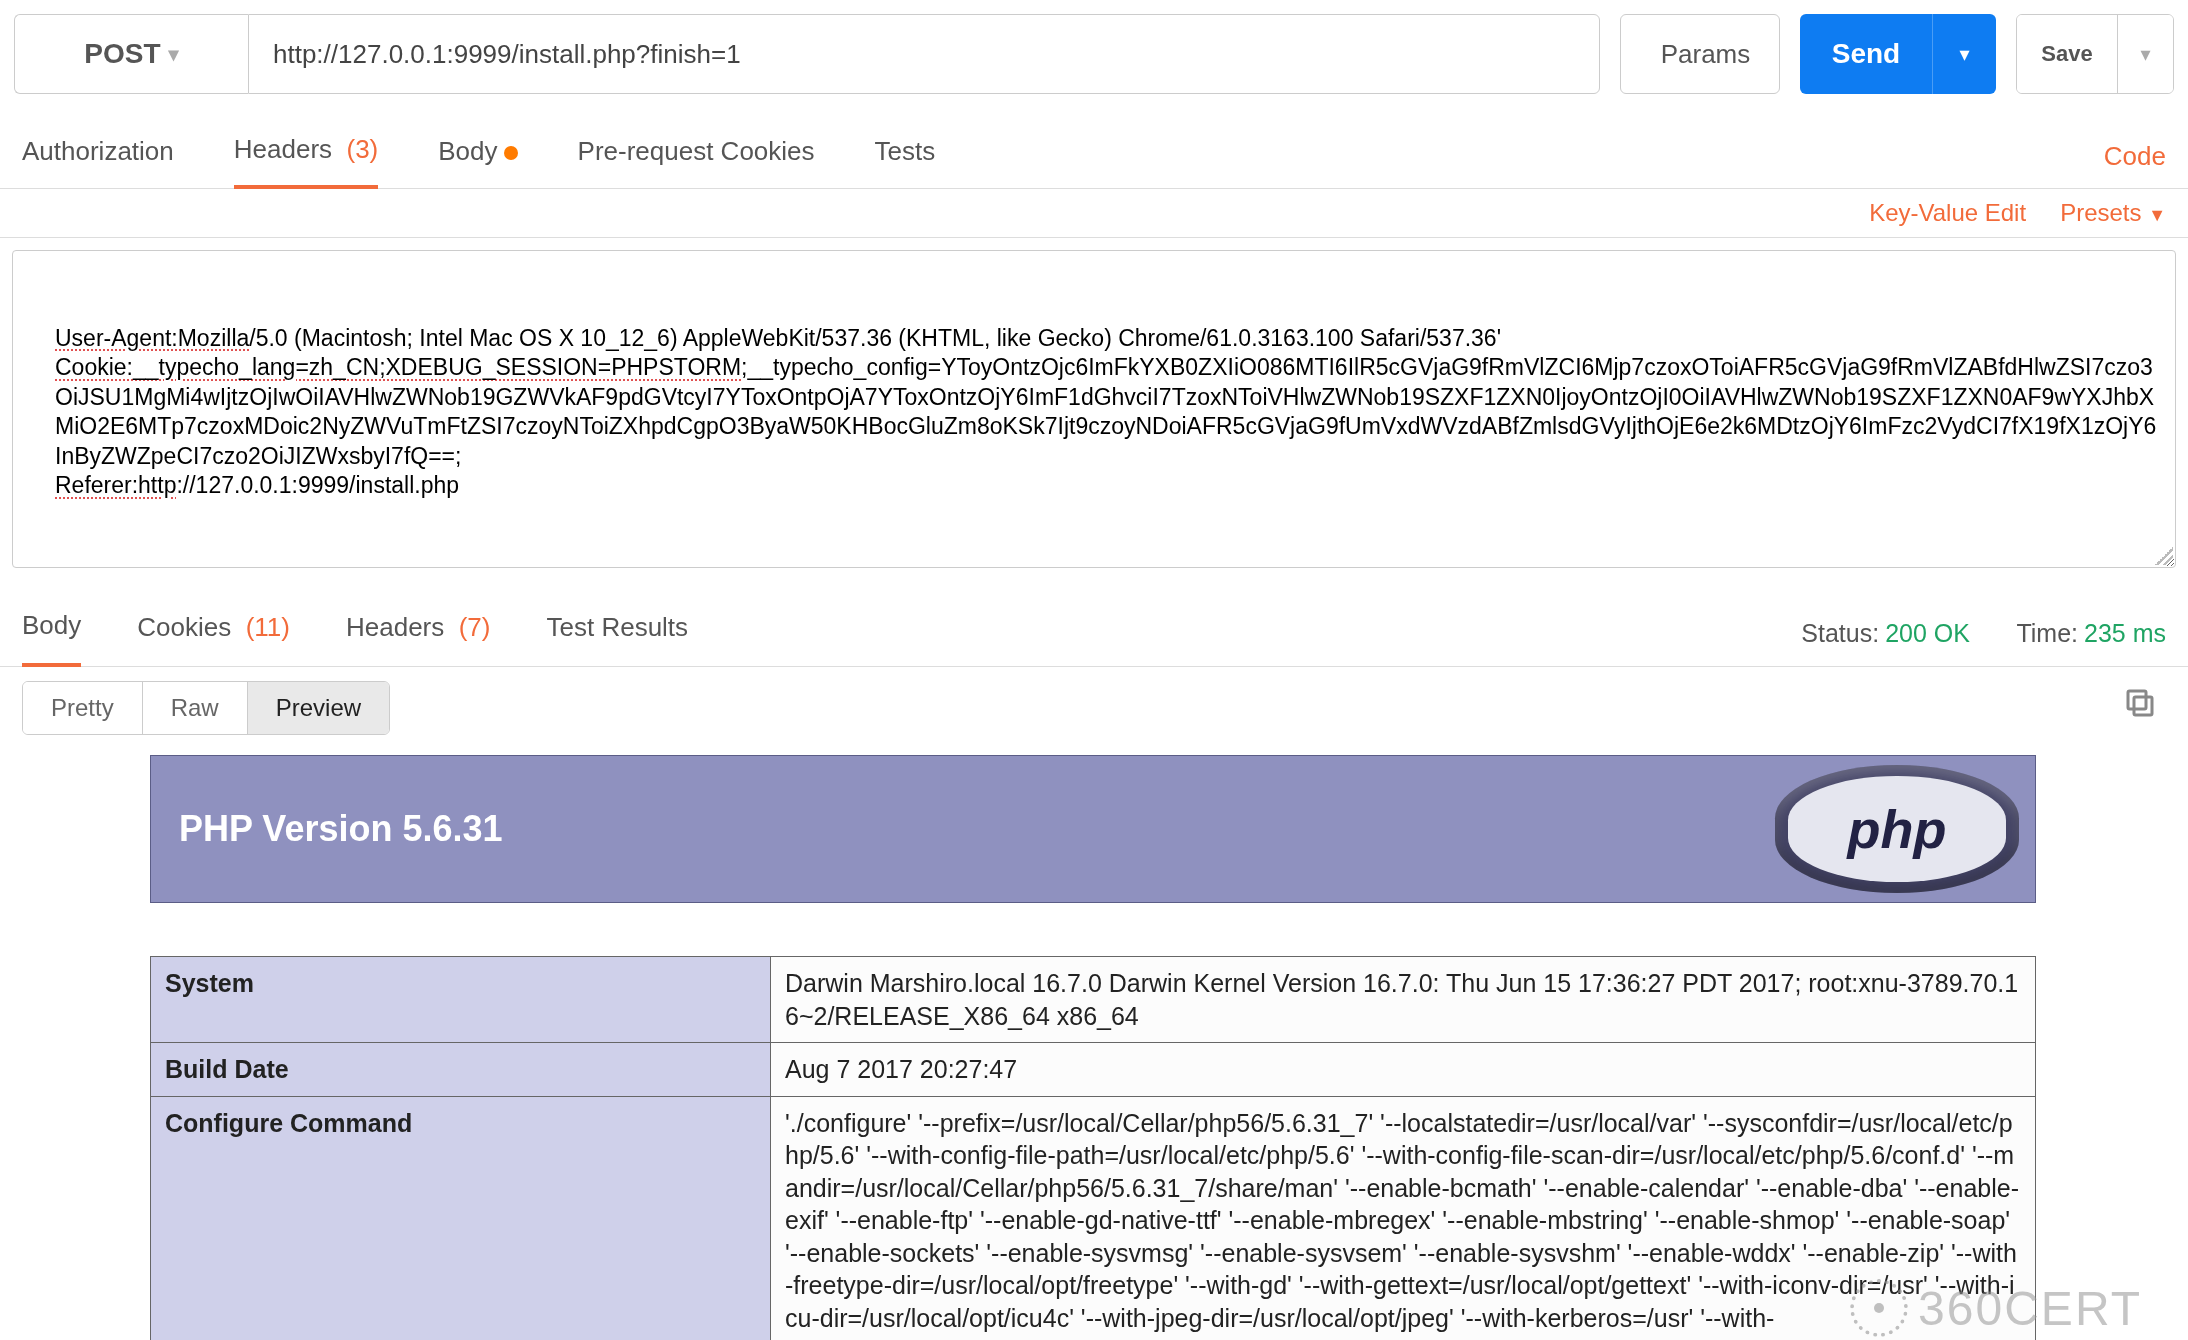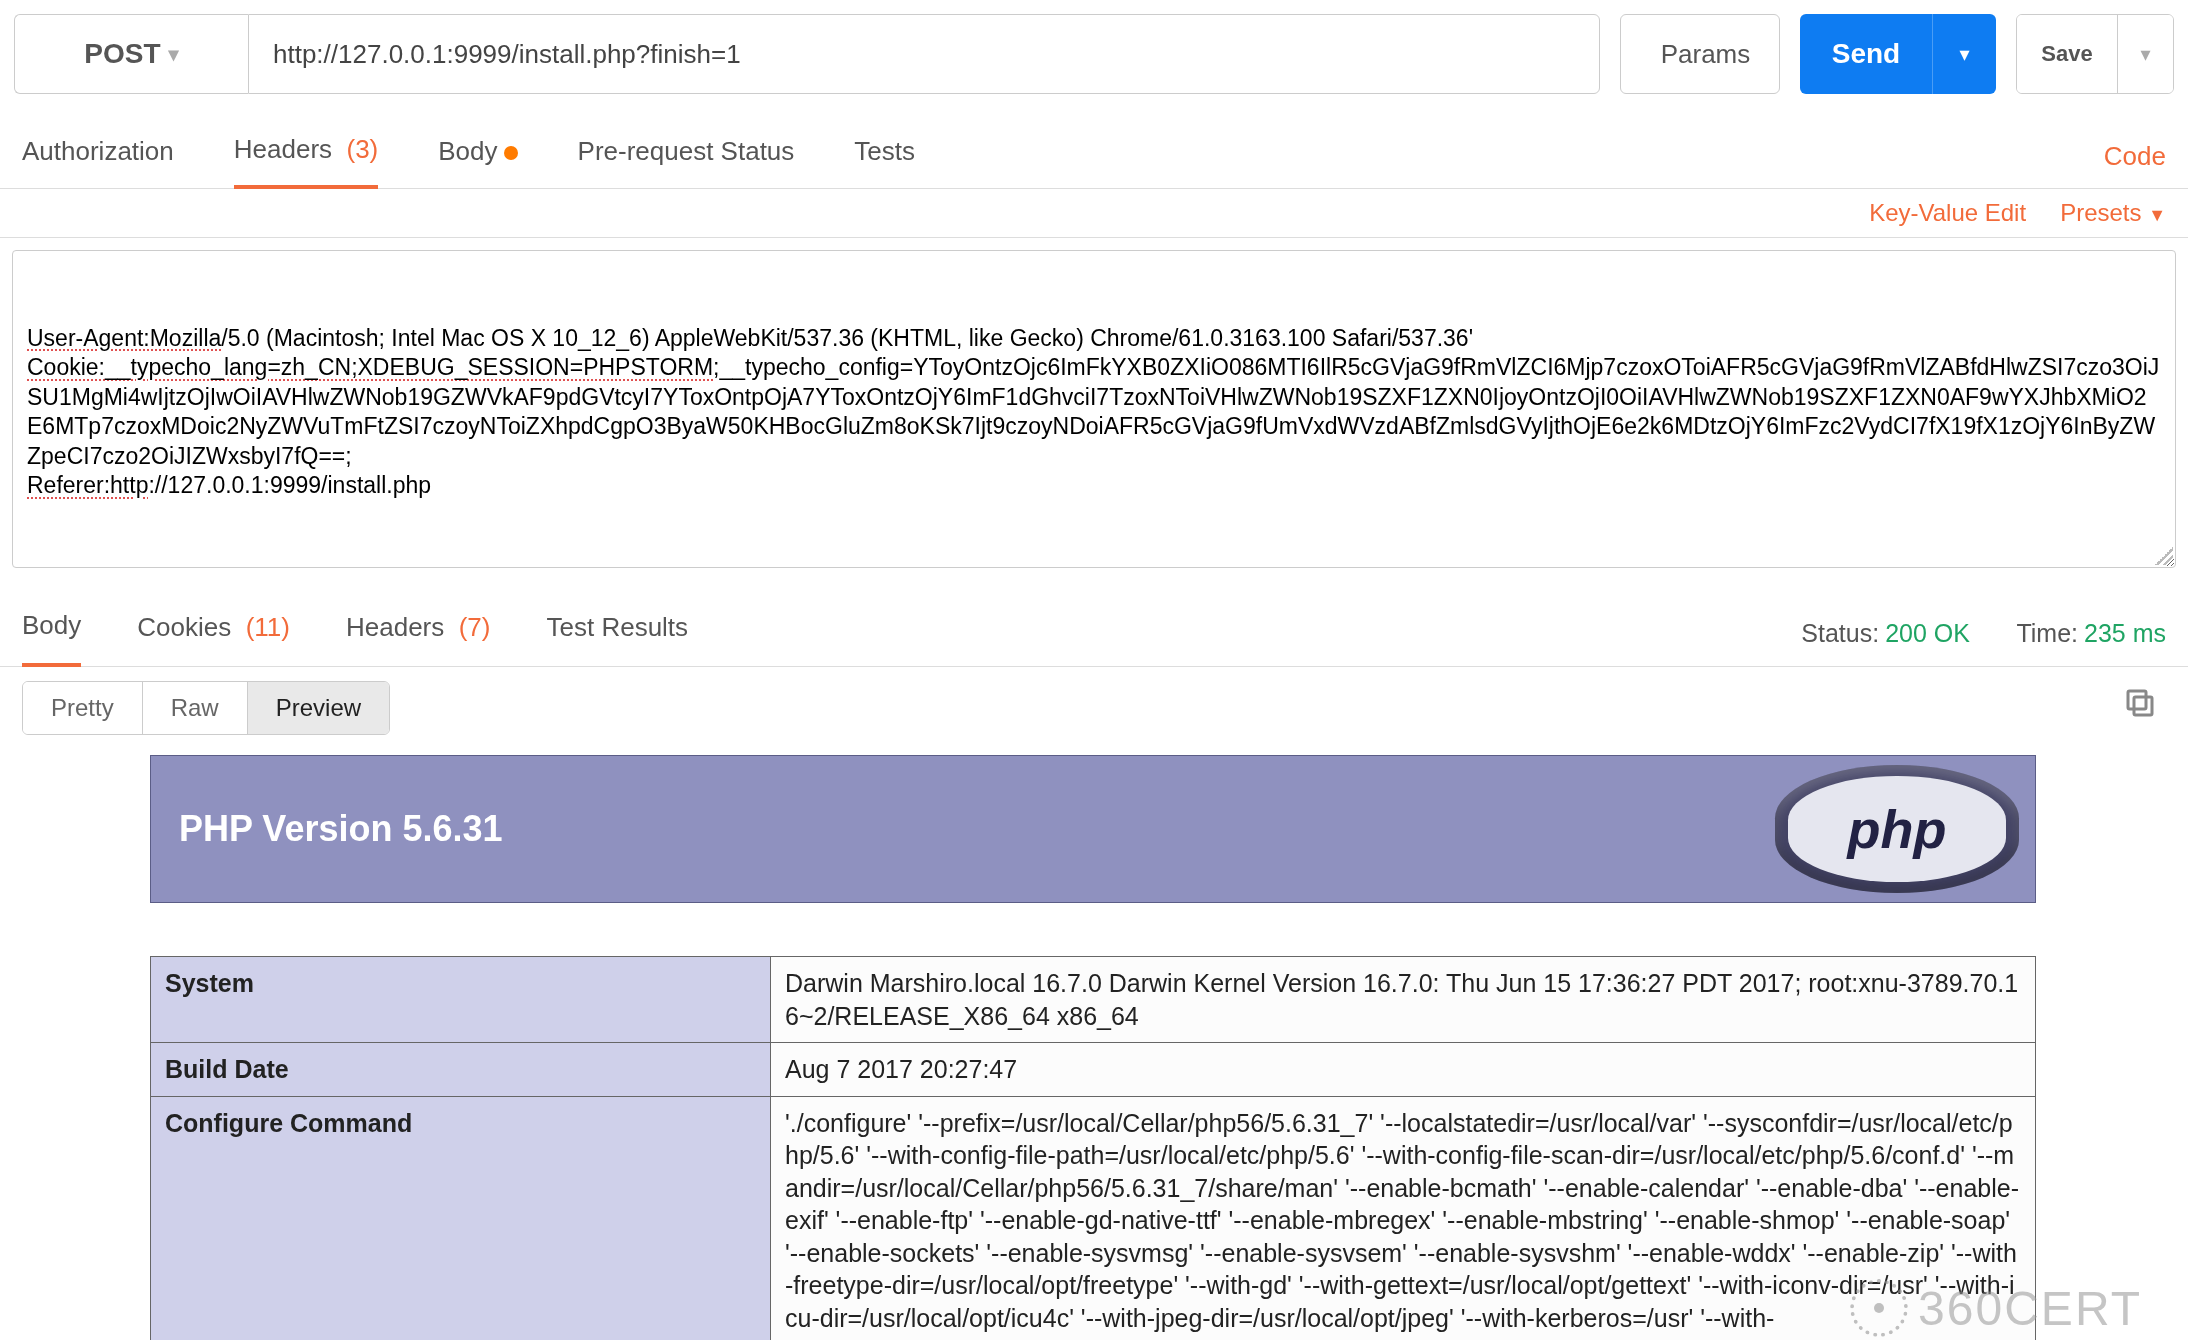--- a/index.html
+++ b/index.html
@@ -179,20 +179,21 @@
       line-height: 1.28;
       resize: both;
       white-space: pre-wrap;
       word-break: break-all;
       overflow: hidden;
       position: relative;
     }
     .raw-headers-text {
       white-space: pre-wrap;
       word-break: break-all;
+      margin-left: 28px;
     }
     .dotted-red {
       text-decoration: underline dotted #e05050;
       text-decoration-thickness: 2px;
       text-underline-offset: 4px;
     }
     .resize-handle {
       position:absolute; right:2px; bottom:2px; width:18px; height:18px;
       background: linear-gradient(135deg, transparent 50%, #bbb 50%, #bbb 60%, transparent 60%, transparent 70%, #bbb 70%, #bbb 80%, transparent 80%);
     }
@@ -366,21 +367,21 @@
 </div>
 
 <div class="req-tabs">
   <div class="req-tab">Authorization</div>
   <div class="req-tab active">
     <span>Headers</span>&nbsp;&nbsp;<span class="count">(3)</span>
   </div>
   <div class="req-tab">
     <span>Body</span><span class="body-dot"></span>
   </div>
-  <div class="req-tab">Pre-request Status</div>
+  <div class="req-tab">Pre-request Cookies</div>
   <div class="req-tab">Tests</div>
   <a class="code-link">Code</a>
 </div>
 
 <div class="hdr-toolbar">
   <a>Key-Value Edit</a>
   <a>
     <span>Presets</span> <span class="preset-caret">▼</span>
   </a>
 </div>

